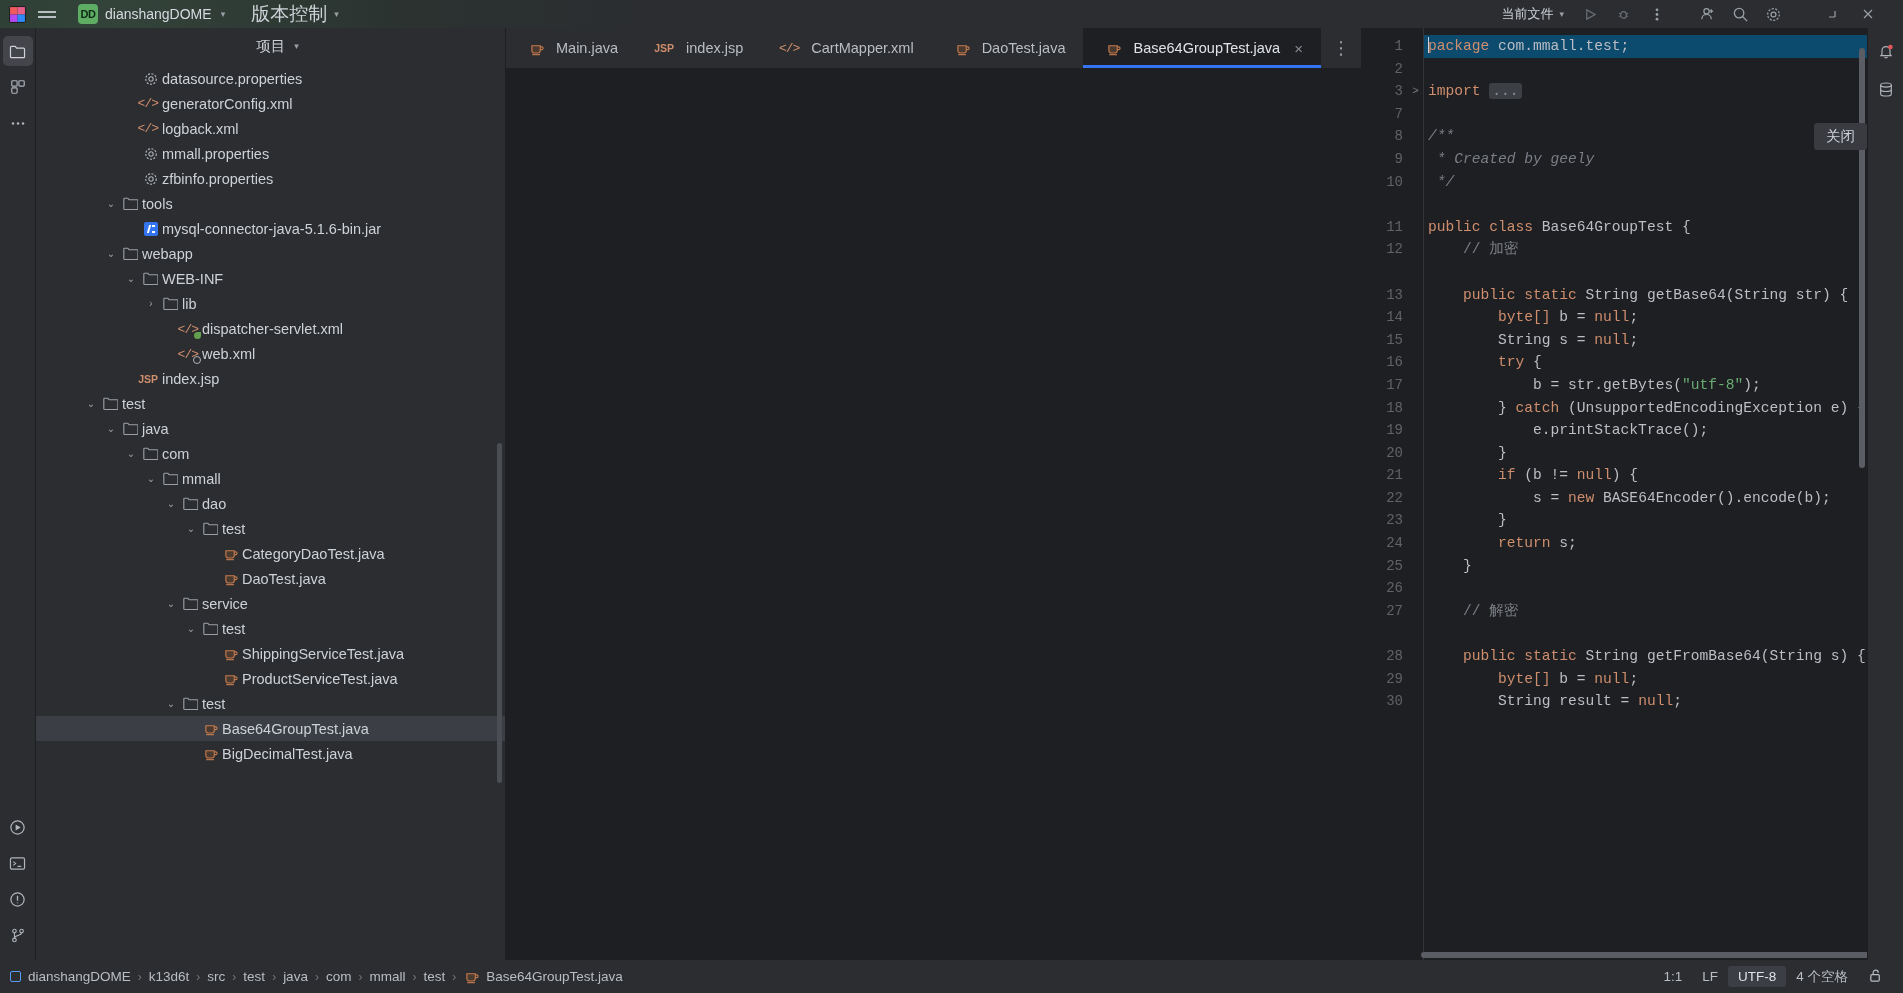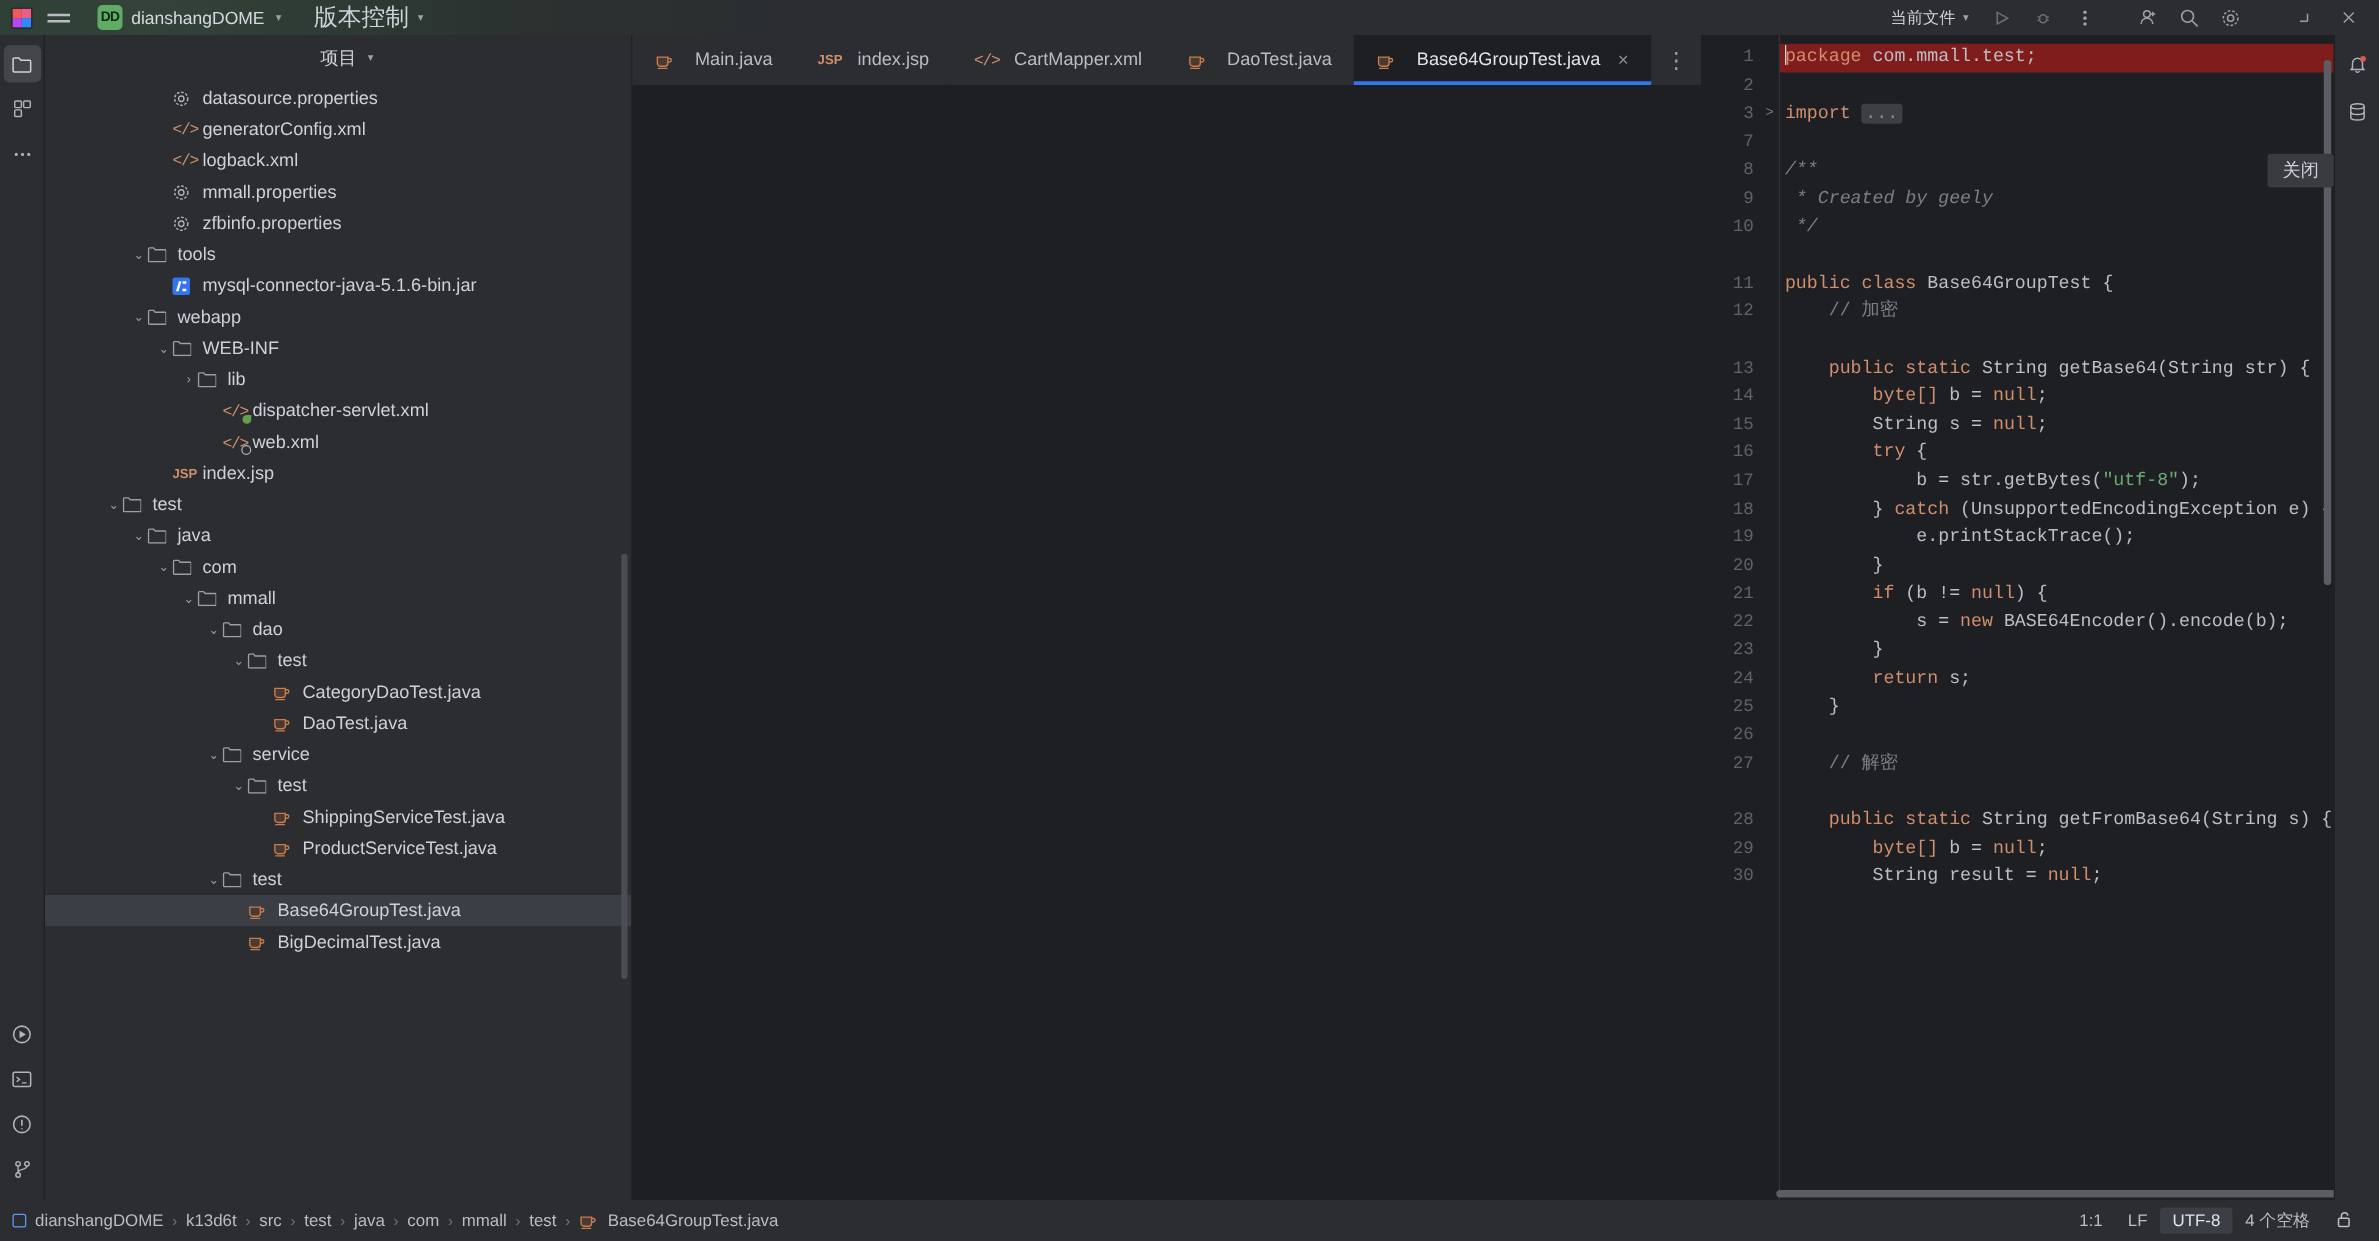--- a/index.html
+++ b/index.html
@@ -27,21 +27,21 @@
   }
   .proj-badge {
     width:20px; height:20px; border-radius:4px; background:#5fad65; color:#0f2a14;
     font-size:11px; font-weight:bold; display:flex; align-items:center; justify-content:center;
     letter-spacing:-0.5px;
   }
   .proj-name { font-size:14px; color:#d6dae0; white-space:nowrap; }
   .chev { font-size:9px; color:#9aa0a6; margin-left:2px; }
   .vcs-chip { display:flex; align-items:center; gap:5px; margin-left:18px; }
   .vcs-chip .lbl { font-size:19px; color:#cdd2d8; }
-  .tb-right { margin-left:auto; display:flex; align-items:center; gap:0px; padding-right:8px;text-align:right;}
+  .tb-right { margin-left:auto; display:flex; align-items:center; gap:0px; padding-right:19px;text-align:right;}
   .tb-ico { width:33px; height:28px; display:flex; align-items:center; justify-content:center; color:#9aa0a6; }
   .tb-ico svg { display:block; }
   .cur-file { display:flex; align-items:center; gap:4px; font-size:13px; color:#cdd2d8; margin-right:10px;}
   .win-btns { display:flex; align-items:center; gap:2px; margin-left:26px; }
 
   
   .body { flex: 1 1 auto; display: flex; min-height: 0; }
 
   
   .rail {
@@ -63,21 +63,21 @@
   }
   .project-head { height:36px; flex:0 0 36px; display:flex; align-items:center; padding-left:14px; gap:7px;justify-content:center;}
   .project-head .t { font-size:14.5px; color:#cdd2d8; }
   .tree {
     flex:1 1 auto; overflow:hidden; position:relative; padding-top:2px;
     font-size:14.5px; color:#cdd2d8;
   }
   .row { display:flex; align-items:center; height:25px; padding-left:0; white-space:nowrap; position:relative;}
   .row.sel { background:#3b3f45; }
   .arrow { width:14px; flex:0 0 14px; display:flex; align-items:center; justify-content:center; color:#9aa0a6; font-size:10px;}
-  .ico { width:20px; flex:0 0 20px; display:flex; align-items:center; justify-content:flex-start; margin-right:4px;}
+  .ico { width:20px; flex:0 0 20px; display:flex; align-items:center; justify-content:flex-end; margin-right:4px;}
   .nm { color:#cdd2d8; }
 
   .folder-svg { width:15px; height:13px; }
   .cup { width:14px; height:15px; }
   .gear { width:14px; height:14px; }
   .xmlicon { font-size:13px; color:#cf8e6d; font-family:"Liberation Mono", monospace; letter-spacing:-1px;}
   .jsp { font-size:10.5px; color:#cf8e6d; font-weight:bold; font-family:"Liberation Sans", sans-serif;}
   .jar { width:14px; height:14px; background:#3574f0; border-radius:2px; position:relative;}
   .jar:after{content:""; position:absolute; left:4px; top:3px; width:2px; height:8px; background:#fff; transform:skewX(-16deg);}
   .jar:before{content:""; position:absolute; left:8px; top:3px; width:3px; height:2px; background:#fff; box-shadow:0 6px 0 #fff;}
@@ -118,21 +118,21 @@
     font-family:"Liberation Mono", monospace; font-size:14px; color:#606366; position:relative;
   }
   .gline { height:22.6px; line-height:22.6px; padding-right:20px; position:relative;}
   .gline .fold { position:absolute; right:4px; top:0; color:#787b80; font-size:11px; }
   .code {
     flex:1 1 auto; padding-top:7px; font-family:"Liberation Mono", monospace; font-size:14.6px;
     color:#bcbec4; white-space:pre; overflow:hidden; position:relative;
     border-left:1px solid #313438;
   }
   .cline { height:22.6px; line-height:22.6px; padding-left:4px;}
-  .cline.first { background:#7f1d1d; margin-left:-1px; padding-left:5px;}
+  .cline.first { background:#0c4a6e; margin-left:-1px; padding-left:5px;}
   .kw { color:#cf8e6d; }
   .str { color:#6aab73; }
   .cmt { color:#7a7e85; font-style:italic; }
   .lncmt { color:#7a7e85; }
   .fold-ph { background:#3c3f43; color:#8a8e95; border-radius:3px; padding:0 3px;}
   .caret { display:inline-block; width:1px; height:16px; background:#cdd2d8; vertical-align:-3px; margin-right:-1px;}
 
   .vscroll { position:absolute; right:2px; width:6px; background:#5a5d63; border-radius:3px; }
   .hscroll { position:absolute; bottom:2px; height:6px; background:#5a5d63; border-radius:3px; }
 

